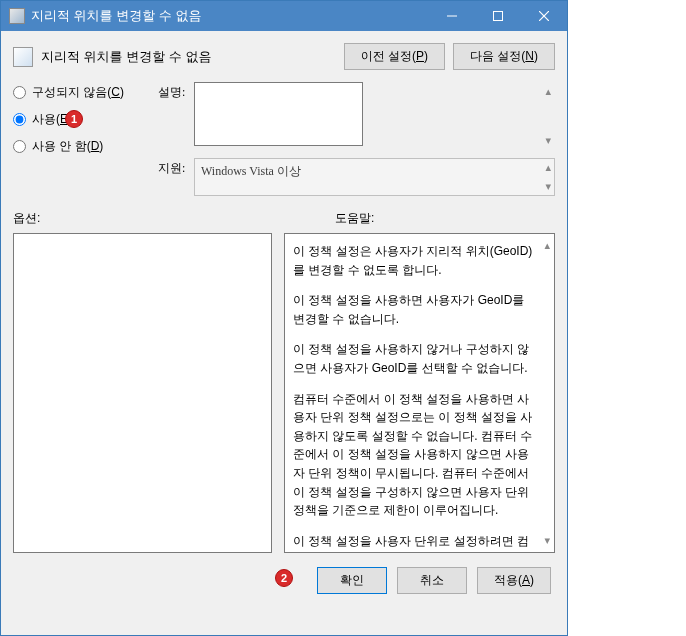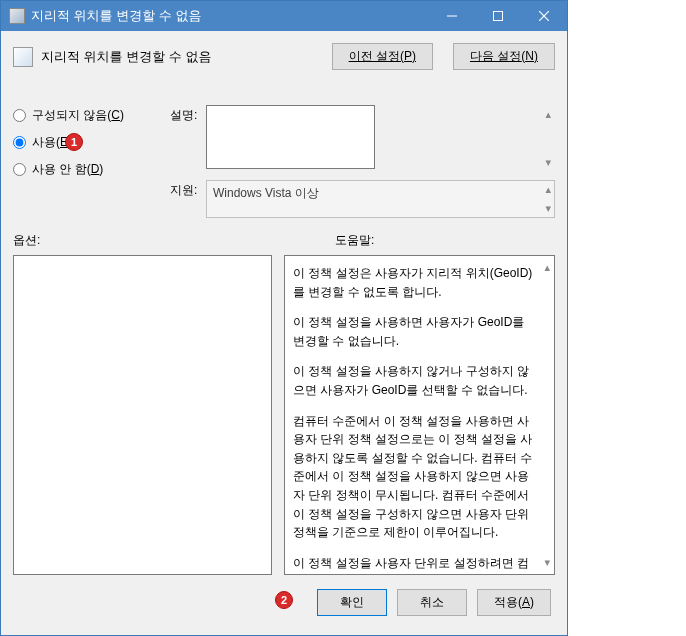--- a/index.html
+++ b/index.html
@@ -69,38 +69,36 @@
       margin-right: 8px;
       background: linear-gradient(135deg, #fff, #d0e0f0);
       border: 1px solid #999;
     }
     .header-title {
       flex: 1;
       font-size: 13px;
     }
     .nav-buttons {
       display: flex;
-      gap: 20px;
-      text-decoration: underline;
+      gap: 8px;
     }
     .win-btn {
       background: #e1e1e1;
       border: 1px solid #adadad;
       padding: 4px 16px;
       font-size: 12px;
       font-family: inherit;
       cursor: pointer;
       min-width: 70px;
     }
     .win-btn .accel { text-decoration: underline; }
     .win-btn.default { border-color: #0078d7; text-align: center; }
     .layout-top {
       display: flex;
-      margin-top: 23px;
-      gap: 12px;
+      margin-top: 0;
     }
     .radio-col {
       width: 145px;
       padding-top: 2px;
     }
     .radio-row {
       display: flex;
       align-items: center;
       margin-bottom: 10px;
       cursor: pointer;
@@ -129,20 +127,21 @@
     }
     .fields-col {
       flex: 1;
       display: flex;
       flex-direction: column;
       gap: 8px;
     }
     .field-row {
       display: flex;
       gap: 8px;
+      font-family: Liberation Serif, serif;
     }
     .field-label {
       width: 28px;
       padding-top: 2px;
     }
     .textbox {
       flex: 1;
       background: #fff;
       border: 1px solid #7a7a7a;
       padding: 4px 6px;

